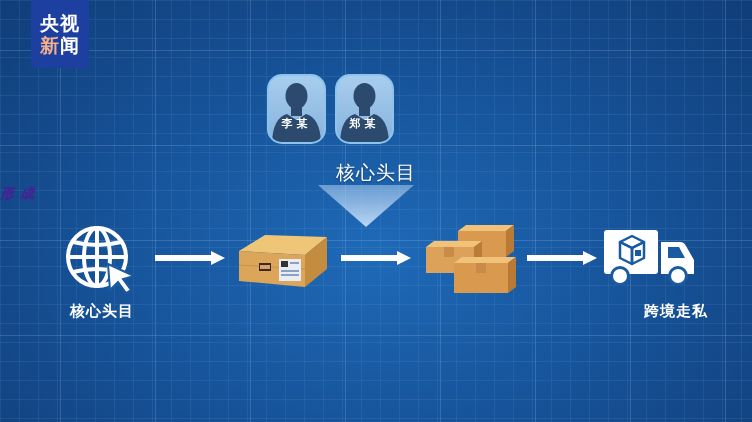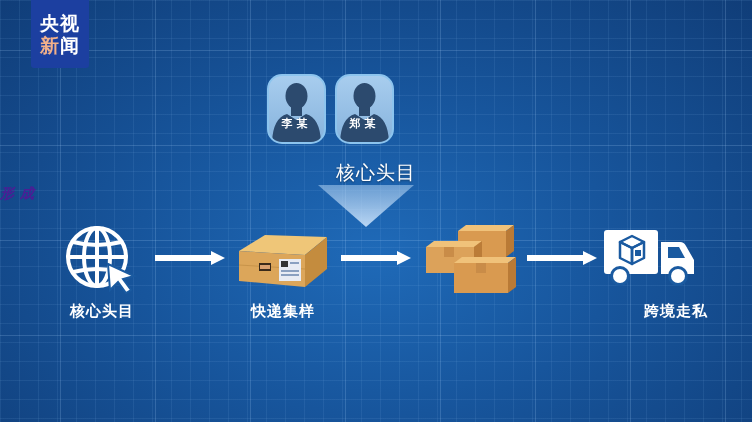--- a/index.html
+++ b/index.html
@@ -142,21 +142,20 @@
       <line x1="4" y1="36" x2="70" y2="40" stroke="#c8944a" stroke-width="1"></line>
       <rect x="24" y="34" width="12" height="8" fill="#3a2a1a"></rect>
       <rect x="25" y="36" width="10" height="4" fill="#d8a070"></rect>
       <rect x="44" y="30" width="22" height="22" fill="#e8ecf4"></rect>
       <rect x="46" y="32" width="7" height="6" fill="#333"></rect>
       <rect x="55" y="33" width="9" height="2" fill="#8aa0c0"></rect>
       <rect x="46" y="41" width="18" height="2" fill="#8aa0c0"></rect>
       <rect x="46" y="45" width="18" height="2" fill="#8aa0c0"></rect>
     </svg>
   </div>
-  <div class="label">快递集样</div>
 </div>
 
 <svg class="arrow" style="left:341px;" width="70" height="14" viewBox="0 0 70 14">
   <rect x="0" y="4" width="58" height="6" fill="#fff"></rect>
   <polygon points="56,0 70,7 56,14" fill="#fff"></polygon>
 </svg>
 
 <div class="step" style="left:408px;">
   <div class="icon">
     <svg width="100" height="72" viewBox="0 0 100 72">

